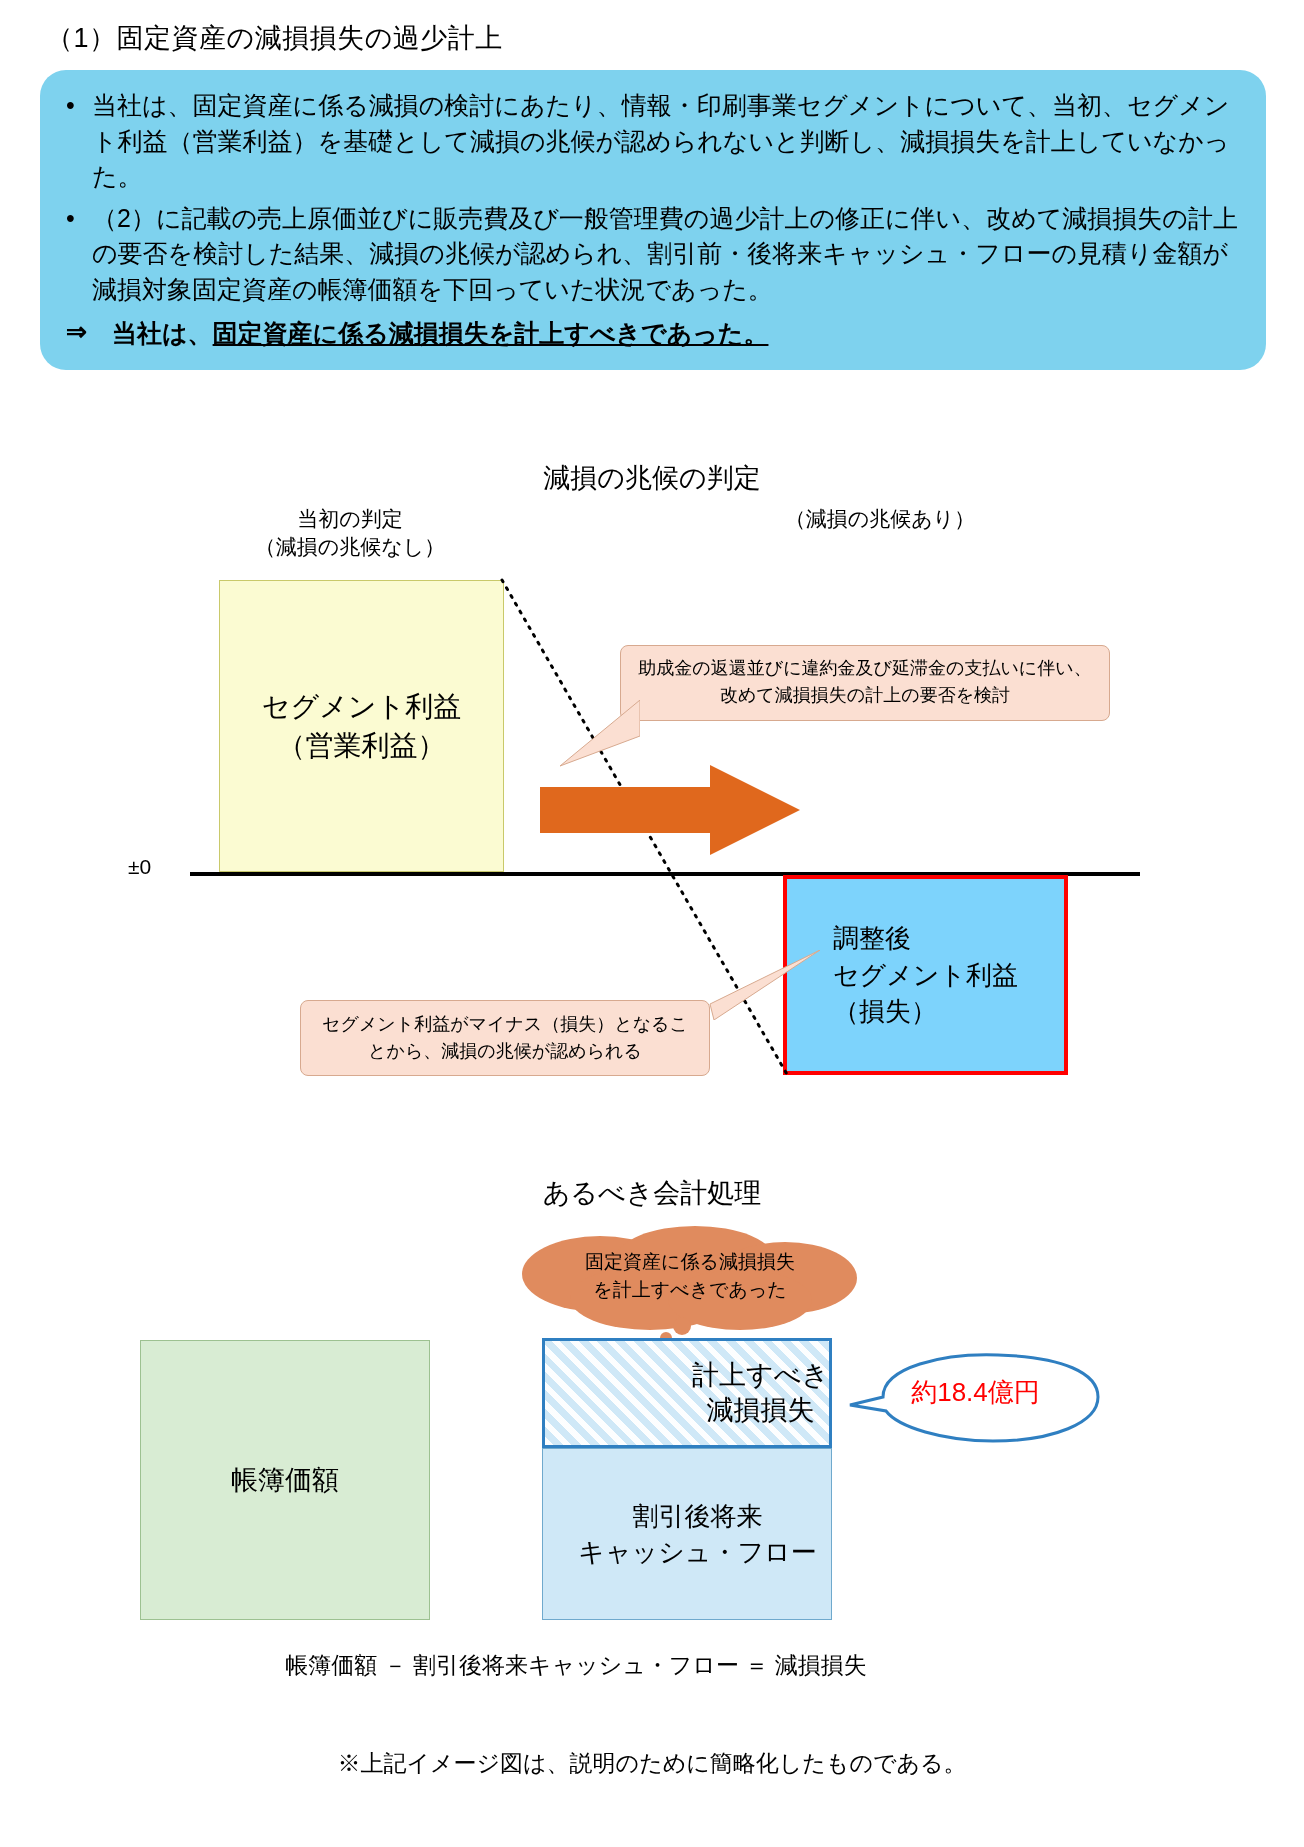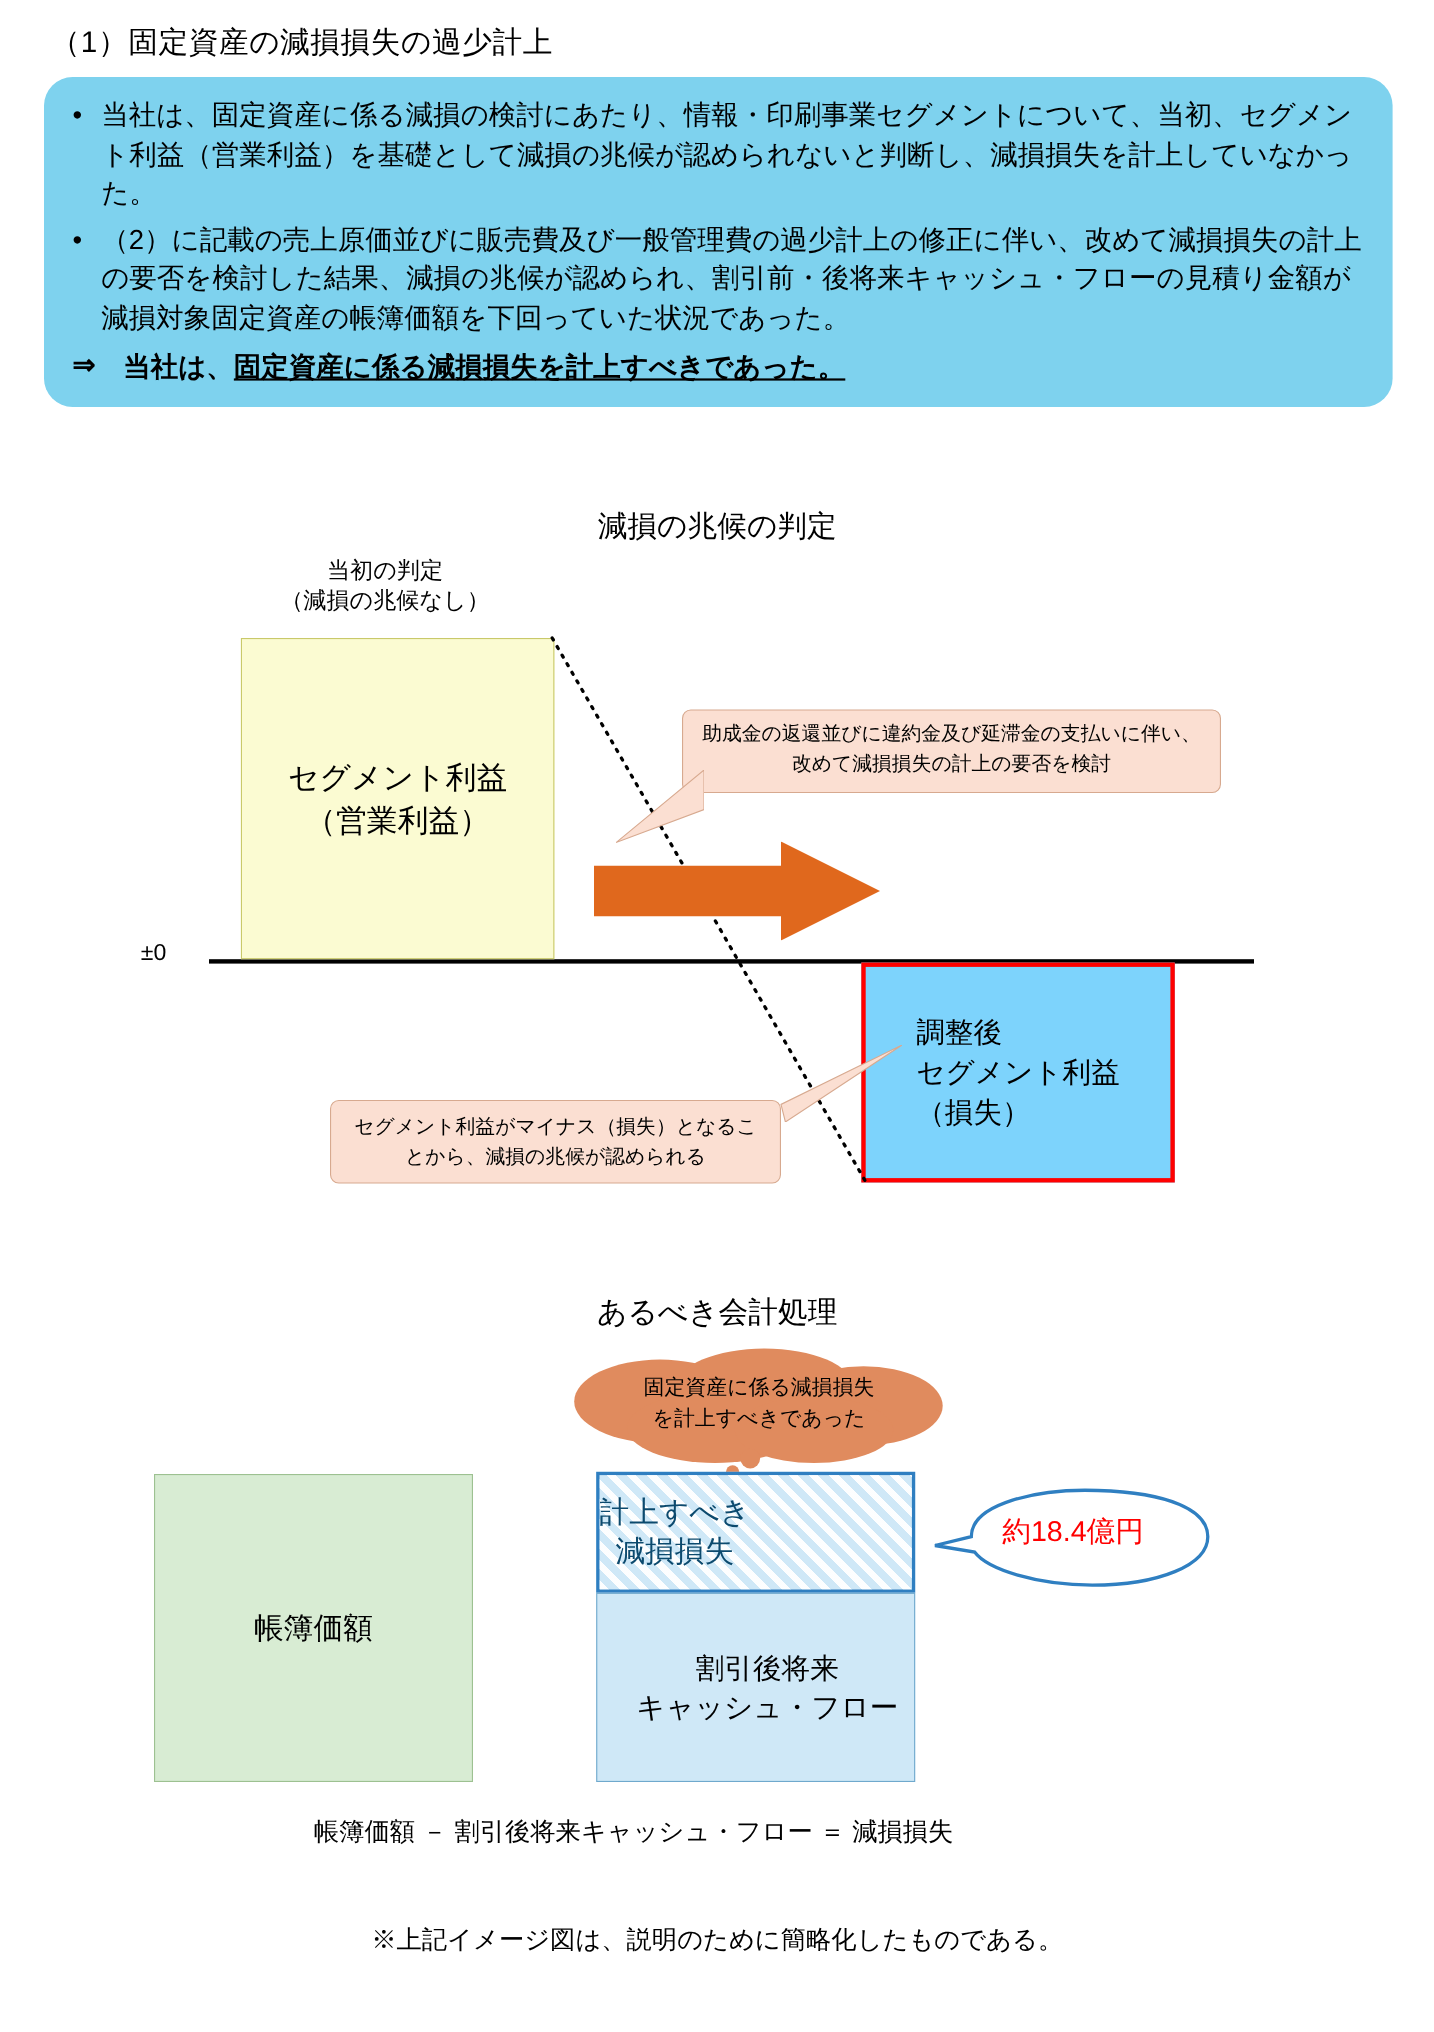--- a/index.html
+++ b/index.html
@@ -213,23 +213,23 @@
     position: absolute;
     left: 542px;
     top: 1338px;
     width: 290px;
     height: 110px;
     background: #cfe8f7;
     border: 3px solid #2f7fc1;
     box-sizing: border-box;
     display: flex;
     align-items: center;
-    justify-content: flex-start;
-    text-align: center;
-    color: #0c4a6e;
+    justify-content: flex-end;
+    text-align: center;
+    color: #000000;
     font-size: 27px;
     line-height: 1.28;
     overflow: hidden;
     position: absolute;
   }
   .hatch {
     position: absolute;
     inset: 0;
     background-image: repeating-linear-gradient(45deg, rgba(255,255,255,0.95) 0 6px, rgba(207,232,247,0) 6px 13px);
     pointer-events: none;
@@ -310,20 +310,21 @@
 </div>
 
 <div class="chart1-title">減損の兆候の判定</div>
 
 <div class="col-label left">
   <div>当初の判定</div>
   <div>（減損の兆候なし）</div>
 </div>
 
 <div class="col-label right">
+  <div>（減損の兆候あり）</div>
 </div>
 
 <div class="axis-label">±0</div>
 <div class="axis-line"></div>
 
 <div class="bar-initial">
   <div>
     <div>セグメント利益</div>
     <div>（営業利益）</div>
   </div>

